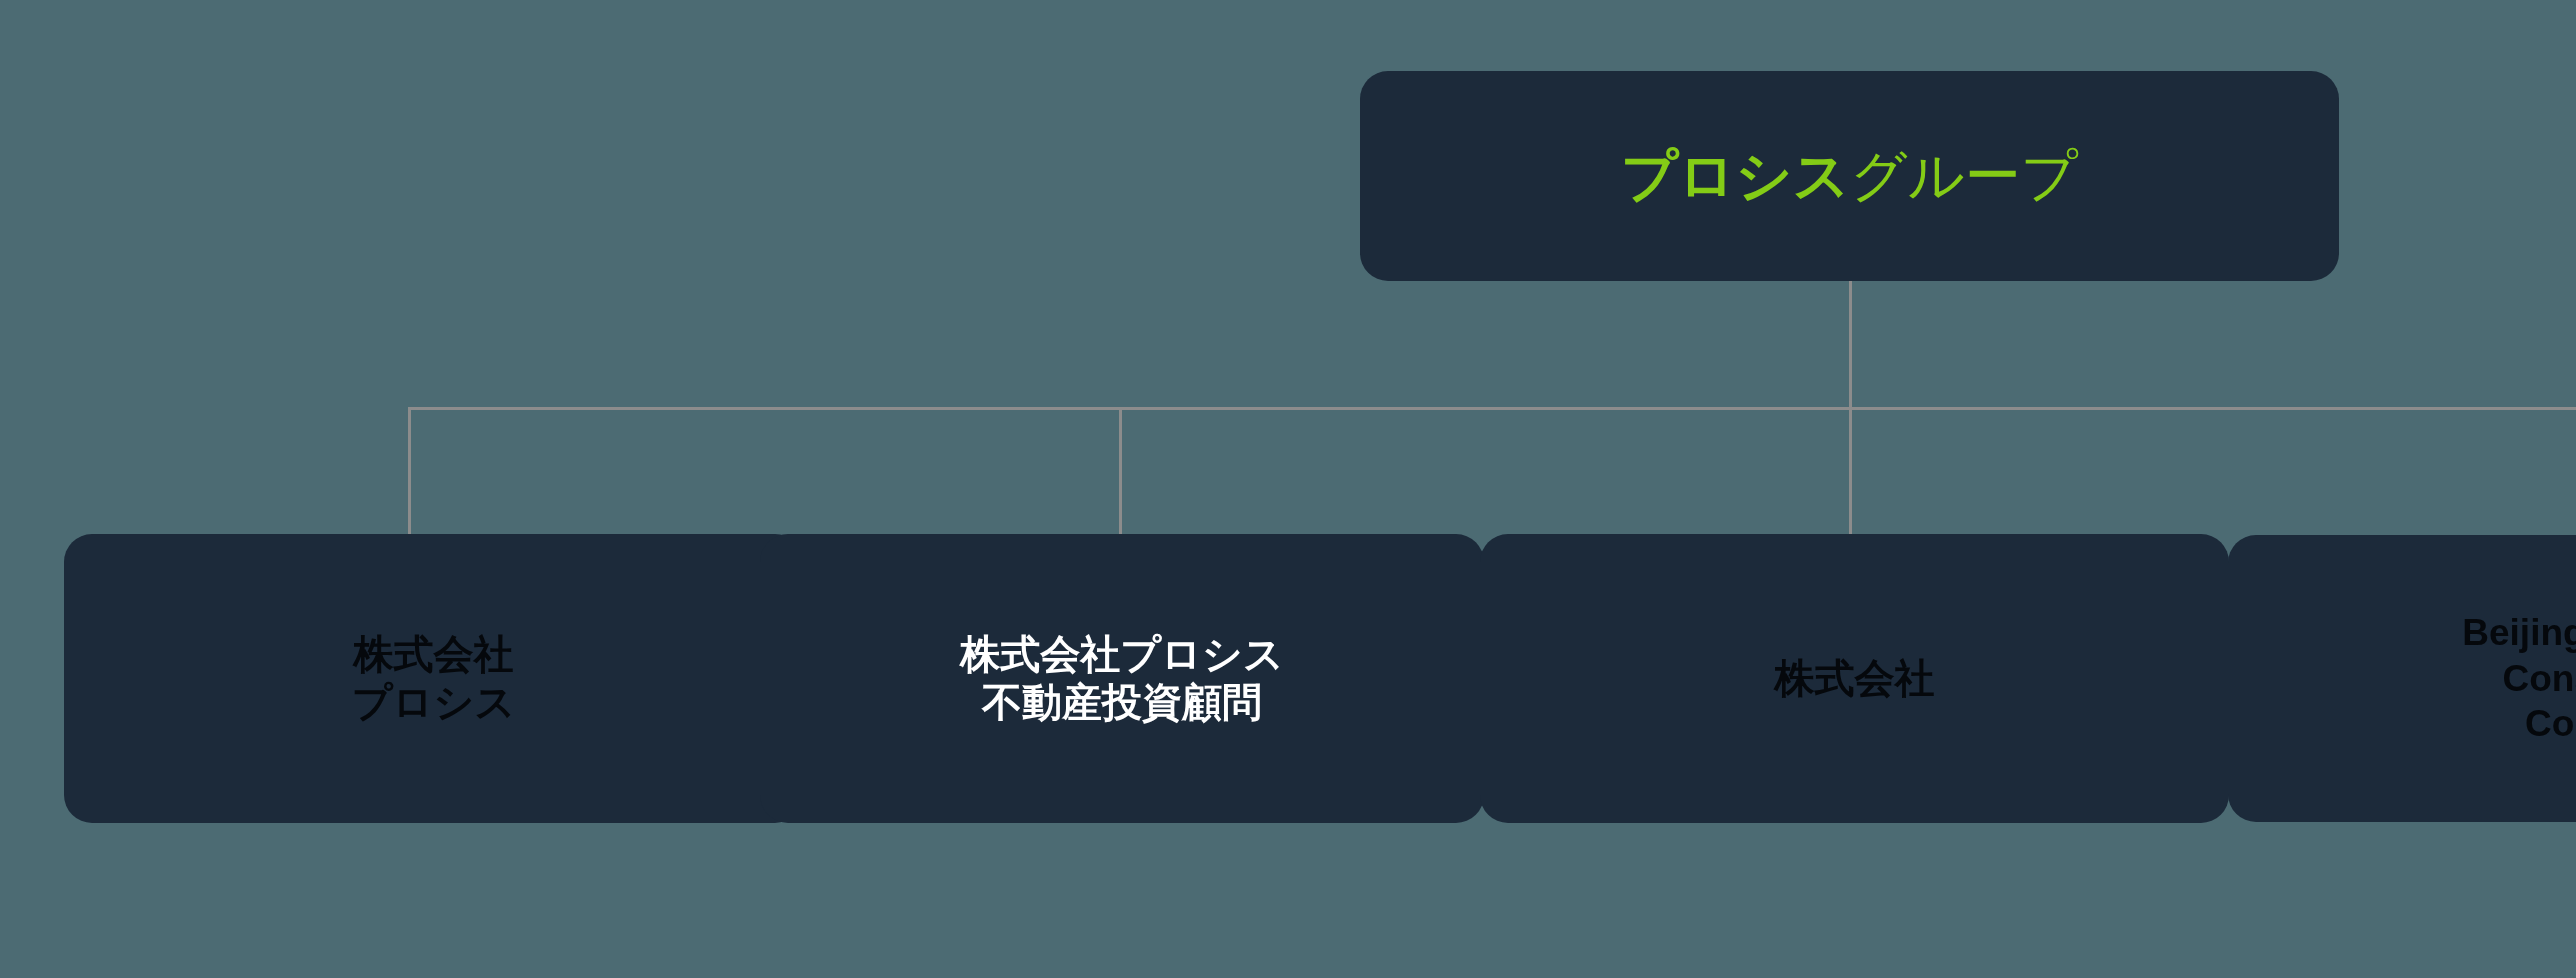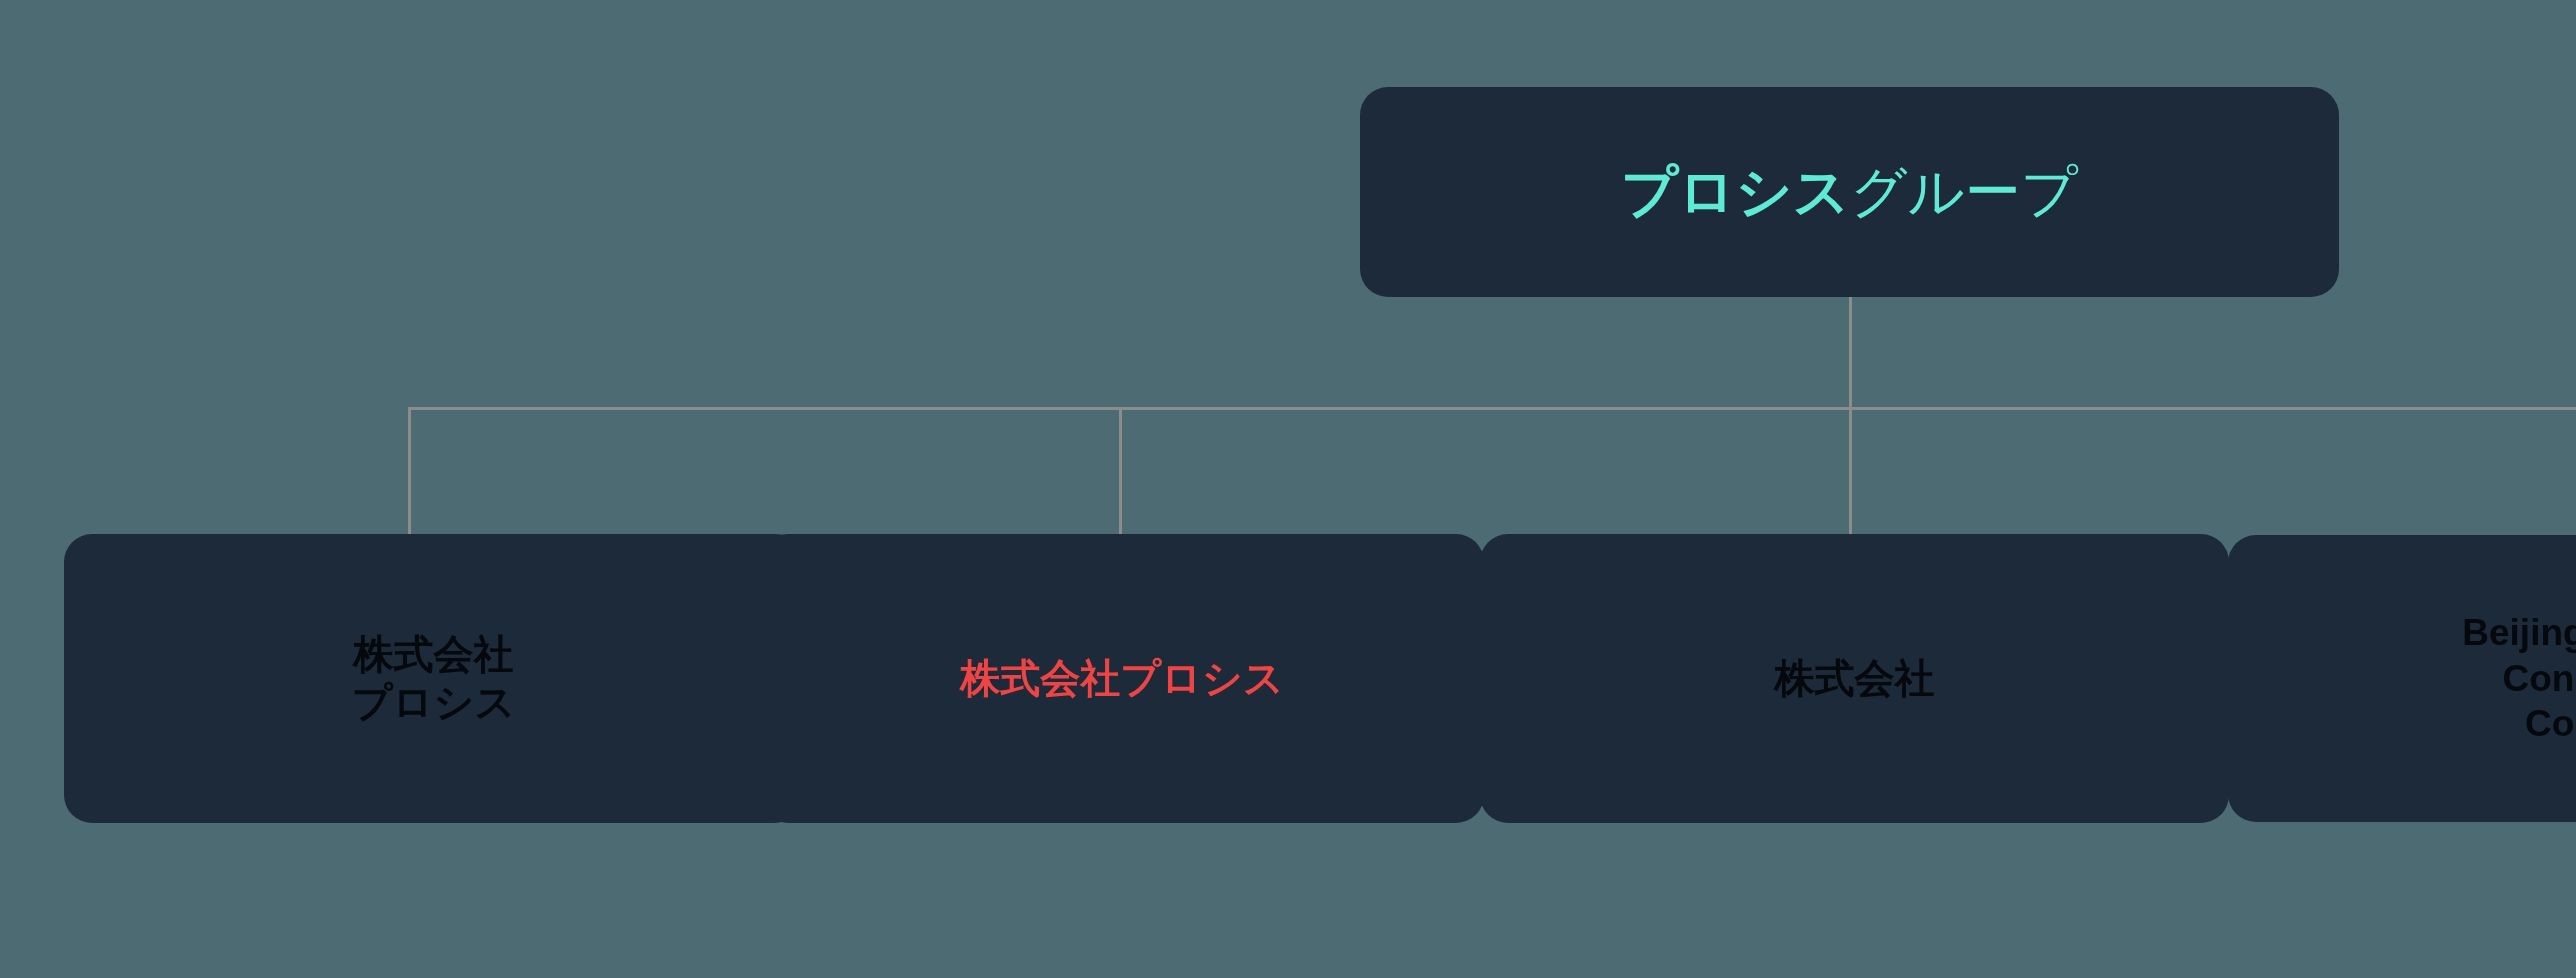--- a/index.html
+++ b/index.html
@@ -69,38 +69,39 @@
 <div id="canvas" style="background: rgb(76, 107, 115);">
 
   <div class="conn conn-v" style="left: 1849px; top: 281px; height: 128px; background: rgb(140, 140, 140);"></div>
 
   <div class="conn conn-h" style="left: 408px; top: 407px; width: 2881px; background: rgb(140, 140, 140);"></div>
 
   <div class="conn conn-v" style="left: 408px; top: 407px; height: 129px; background: rgb(140, 140, 140);"></div>
   <div class="conn conn-v" style="left: 1119px; top: 407px; height: 129px; background: rgb(140, 140, 140);"></div>
   <div class="conn conn-v" style="left: 1849px; top: 407px; height: 129px; background: rgb(140, 140, 140);"></div>
 
-  <div id="root-node" class="node" style="background: rgb(28, 42, 58); color: #5eead4; margin-top: 16px;">
+  <div id="root-node" class="node" style="background: rgb(28, 42, 58); color: #84cc16;">
     <span class="node-label">
       <span class="node-line">
         <span class="seg-bold">プロシス</span><span class="seg-regular">グループ</span>
       </span>
     </span>
   </div>
 
   <div class="node child cn-0" style="left: 64px; top: 534px; width: 739px; height: 289px; background: rgb(28, 42, 58); color: rgb(5, 8, 12);">
     <span class="node-label">
       <span class="node-line">株式会社</span>
       <span class="node-line">プロシス</span>
     </span>
   </div>
 
-  <div class="node child cn-1" style="left: 760px; top: 534px; width: 724px; height: 289px; background: rgb(28, 42, 58); color: #ef4444;">
+  <div class="node child cn-1" style="left: 760px; top: 534px; width: 724px; height: 289px; background: rgb(28, 42, 58); color: #ffffff;">
     <span class="node-label">
       <span class="node-line">株式会社プロシス</span>
+      <span class="node-line">不動産投資顧問</span>
     </span>
   </div>
 
   <div class="node child cn-2" style="left: 1480px; top: 534px; width: 749px; height: 289px; background: rgb(28, 42, 58); color: rgb(5, 8, 12);">
     <span class="node-label">
       <span class="node-line">株式会社</span>
     </span>
   </div>
 
   <div class="node child cn-4" style="left: 2228px; top: 535px; width: 742px; height: 287px; background: rgb(28, 42, 58); color: rgb(5, 8, 12);">

